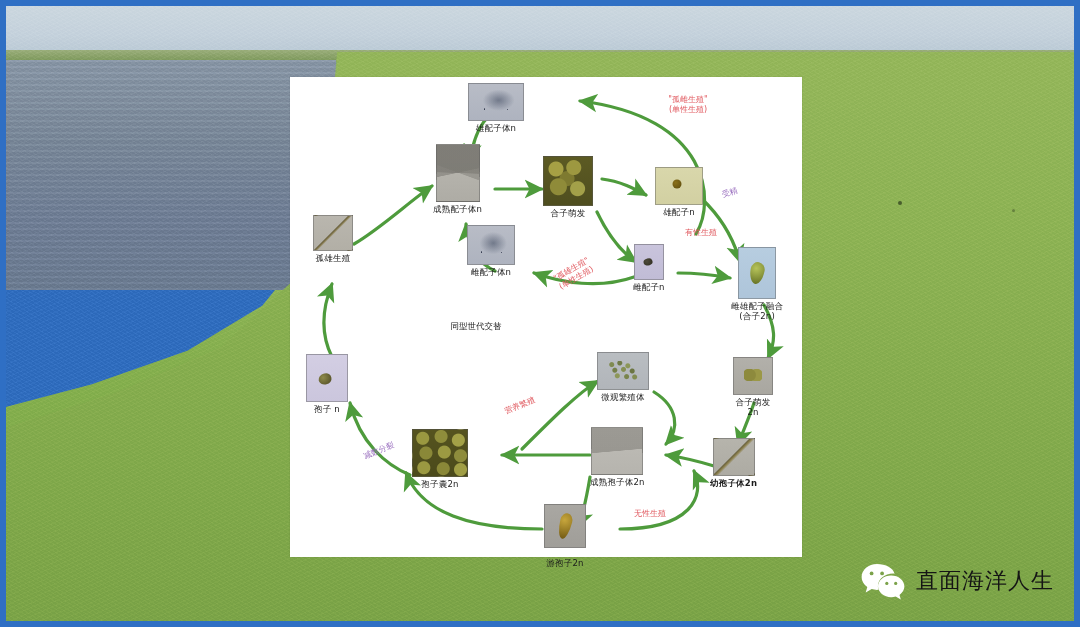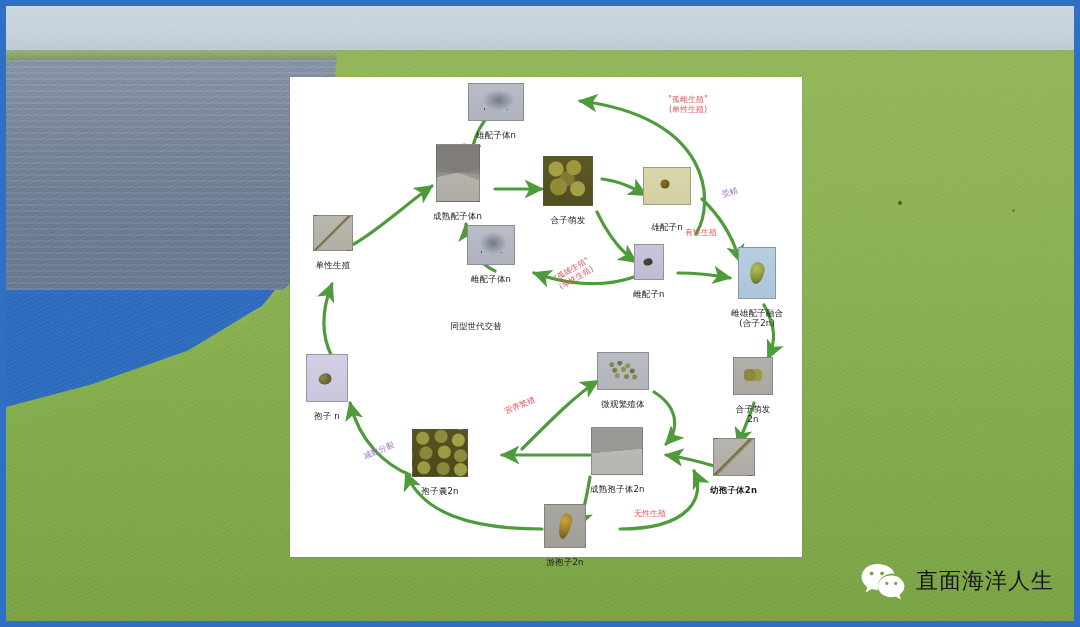--- a/index.html
+++ b/index.html
@@ -116,21 +116,21 @@
     align-items: center;
     z-index: 3;
   }
   .thumb {
     border: 1px solid rgba(90,90,90,0.45);
     box-sizing: border-box;
     position: relative;
     overflow: hidden;
   }
   .node-label {
-    margin-top: 9px;
+    margin-top: 2px;
     font-size: 8.5px;
     line-height: 10px;
     color: #1b1b1b;
     text-align: center;
     white-space: pre-line;
     letter-spacing: .2px;
   }
 
   
   .tx-filament {
@@ -383,34 +383,34 @@
         <div class="node-label">雄配子体n</div>
       </div>
 
       <div class="node" style="left:143px; top:67px;justify-content:space-between;">
         <div class="thumb tx-mature-gameto" style="width:44px;height:58px;"></div>
         <div class="node-label">成熟配子体n</div>
       </div>
 
       <div class="node" style="left:23px; top:138px;">
         <div class="thumb tx-filament" style="width:40px;height:36px;"></div>
-        <div class="node-label">单性生殖</div>
+        <div class="node-label">孤雄生殖</div>
       </div>
 
       <div class="node" style="left:177px; top:148px;">
         <div class="thumb tx-microscope-blue" style="width:48px;height:40px;"></div>
         <div class="node-label">雌配子体n</div>
       </div>
 
       <div class="node" style="left:253px; top:79px;">
         <div class="thumb tx-gametangium" style="width:50px;height:50px;"></div>
         <div class="node-label">合子萌发</div>
       </div>
 
-      <div class="node" style="left:353px; top:90px;gap:8px;">
+      <div class="node" style="left:365px; top:90px;">
         <div class="thumb tx-gamete-yellow" style="width:48px;height:38px;"></div>
         <div class="node-label">雄配子n</div>
       </div>
 
       <div class="node" style="left:343px; top:167px;">
         <div class="thumb tx-gamete-purple" style="width:30px;height:36px;"></div>
         <div class="node-label">雌配子n</div>
       </div>
 
       <div class="node" style="left:441px; top:170px;">
@@ -433,21 +433,21 @@
       <div class="node" style="left:300px; top:350px;">
         <div class="thumb tx-mature-sporo" style="width:52px;height:48px;"></div>
         <div class="node-label">成熟孢子体2n</div>
       </div>
 
       <div class="node" style="left:307px; top:275px;">
         <div class="thumb tx-propagule" style="width:52px;height:38px;"></div>
         <div class="node-label">微观繁殖体</div>
       </div>
 
-      <div class="node" style="left:254px; top:427px;">
+      <div class="node" style="left:254px; top:427px;gap:8px;">
         <div class="thumb tx-zoospore" style="width:42px;height:44px;"></div>
         <div class="node-label">游孢子2n</div>
       </div>
 
       <div class="node" style="left:122px; top:352px;">
         <div class="thumb tx-sporangium" style="width:56px;height:48px;"></div>
         <div class="node-label">孢子囊2n</div>
       </div>
 
       <div class="node" style="left:16px; top:277px;">

